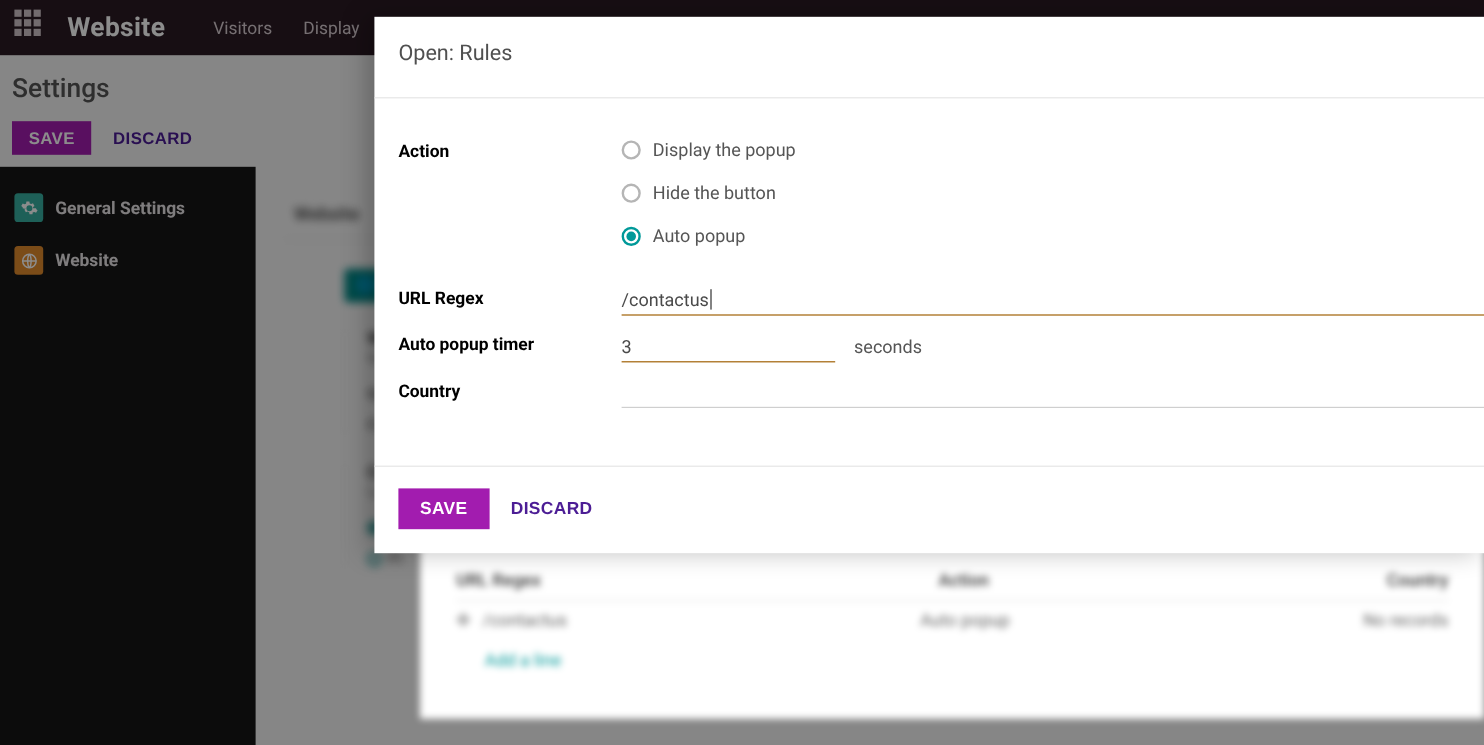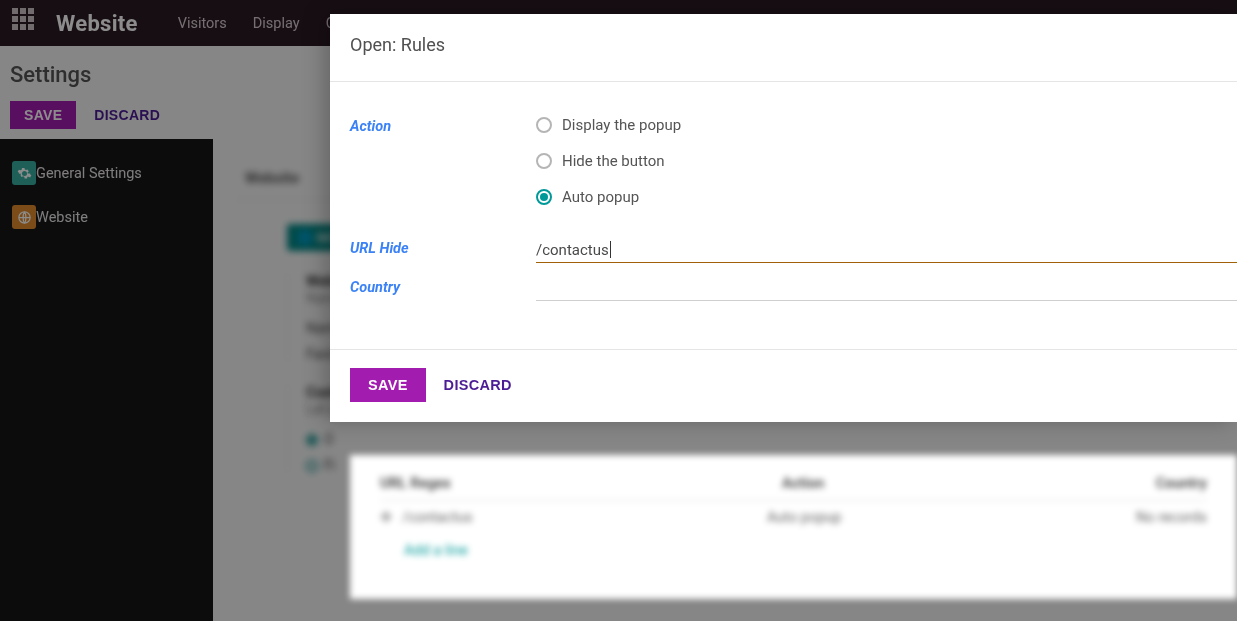--- a/index.html
+++ b/index.html
@@ -25,21 +25,21 @@
   
   .subheader { padding: 16px 10px 10px 10px; }
   .subheader h1 { font-size: 22px; font-weight: 500; color: #555; margin-bottom: 14px; }
   .btn { display: inline-block; padding: 6px 14px; font-size: 14px; font-weight: 600; border: none; cursor: pointer; letter-spacing: .3px; }
   .btn-primary { background: #a21caf; color: #fff; }
   .btn-link { background: transparent; color: #4c1d95; }
 
   
   .layout { display: flex; height: calc(621px - 46px - 100px); }
   .sidebar { width: 213px; background: #171717; height: 500px; padding-top: 12px; }
-  .side-item { display: flex; align-items: center; padding: 10px 12px; color: #e8e4e6; font-size: 14.5px; font-weight: 400; gap: 0; }
+  .side-item { display: flex; align-items: center; padding: 10px 12px; color: #e8e4e6; font-size: 14.5px; font-weight: 700; gap: 10px; }
   .side-icon { width: 24px; height: 24px; border-radius: 3px; display: flex; align-items:center; justify-content:center; }
   .side-icon.gear { background: #37b0a0; }
   .side-icon.globe { background: #e08a2c; }
   .side-icon svg { width: 15px; height: 15px; fill: #fff; }
 
   
   .content {
     flex: 1;
     padding: 18px 0 0 24px;
     filter: blur(3.5px);
@@ -71,29 +71,29 @@
   
   .overlay {
     position:absolute; inset:0;
     background: rgba(0,0,0,0.45);
     z-index: 3;
   }
 
   
   .modal {
     position:absolute;
-    left: 330px; right: 0; top: 14px;
+    left: 312px; right: 0; top: 14px;
     background: #fff;
     z-index: 5;
     box-shadow: -6px 0 20px rgba(0,0,0,.25);
   }
   .modal-header { padding: 20px 20px 26px 20px; font-size: 18px; color:#505050; border-bottom:1px solid #e5e5e5; }
   .modal-body { padding: 34px 0 34px 20px; }
   .form-row { display:flex; align-items:flex-start; margin-bottom: 14px; }
-  .form-row > label { width: 186px; font-weight: 700; color:#3b82f6; font-size: 14.5px; padding-top: 2px; font-style: italic;}
+  .form-row > label { width: 186px; font-weight: 700; color:#000000; font-size: 14.5px; padding-top: 2px;}
   .form-row .field { flex:1; color:#555; font-size:15px; }
   .radio-group .opt { display:flex; align-items:center; gap:10px; margin-bottom: 18px; color:#555; font-size:15px; }
   .radio { width:16px; height:16px; border:2px solid #b5b5b5; border-radius:50%; display:inline-block; position:relative; }
   .radio.checked { border-color:#009999; }
   .radio.checked::after { content:""; position:absolute; inset:2px; background:#009999; border-radius:50%; }
   .uline-input { width: 100%; border:none; border-bottom:1px solid #a16207; font-size:15px; padding: 3px 0; outline:none; color:#4a4a4a; font-family:inherit; }
   .uline-input.narrow { width: 178px; }
   .suffix { margin-left: 12px; color:#555; font-size:15px; }
   .country-field { border-bottom:1px solid #cfcfcf; height: 24px; }
 
@@ -205,26 +205,33 @@
           <span>Hide the button</span>
         </div>
         <div class="opt">
           <span class="radio checked"></span>
           <span>Auto popup</span>
         </div>
       </div>
     </div>
 
     <div class="form-row">
-      <label>URL Hide</label>
+      <label>URL Regex</label>
       <div class="field">
         <span class="uline-input caret" style="display:inline-block; width:100%;">/contactus</span>
       </div>
     </div>
 
+    <div class="form-row">
+      <label>Auto popup timer</label>
+      <div class="field">
+        <input class="uline-input narrow" value="3" style="">
+        <span class="suffix">seconds</span>
+      </div>
+    </div>
 
     <div class="form-row">
       <label>Country</label>
       <div class="field">
         <div class="country-field"></div>
       </div>
     </div>
   </div>
 
   <div class="modal-footer">

